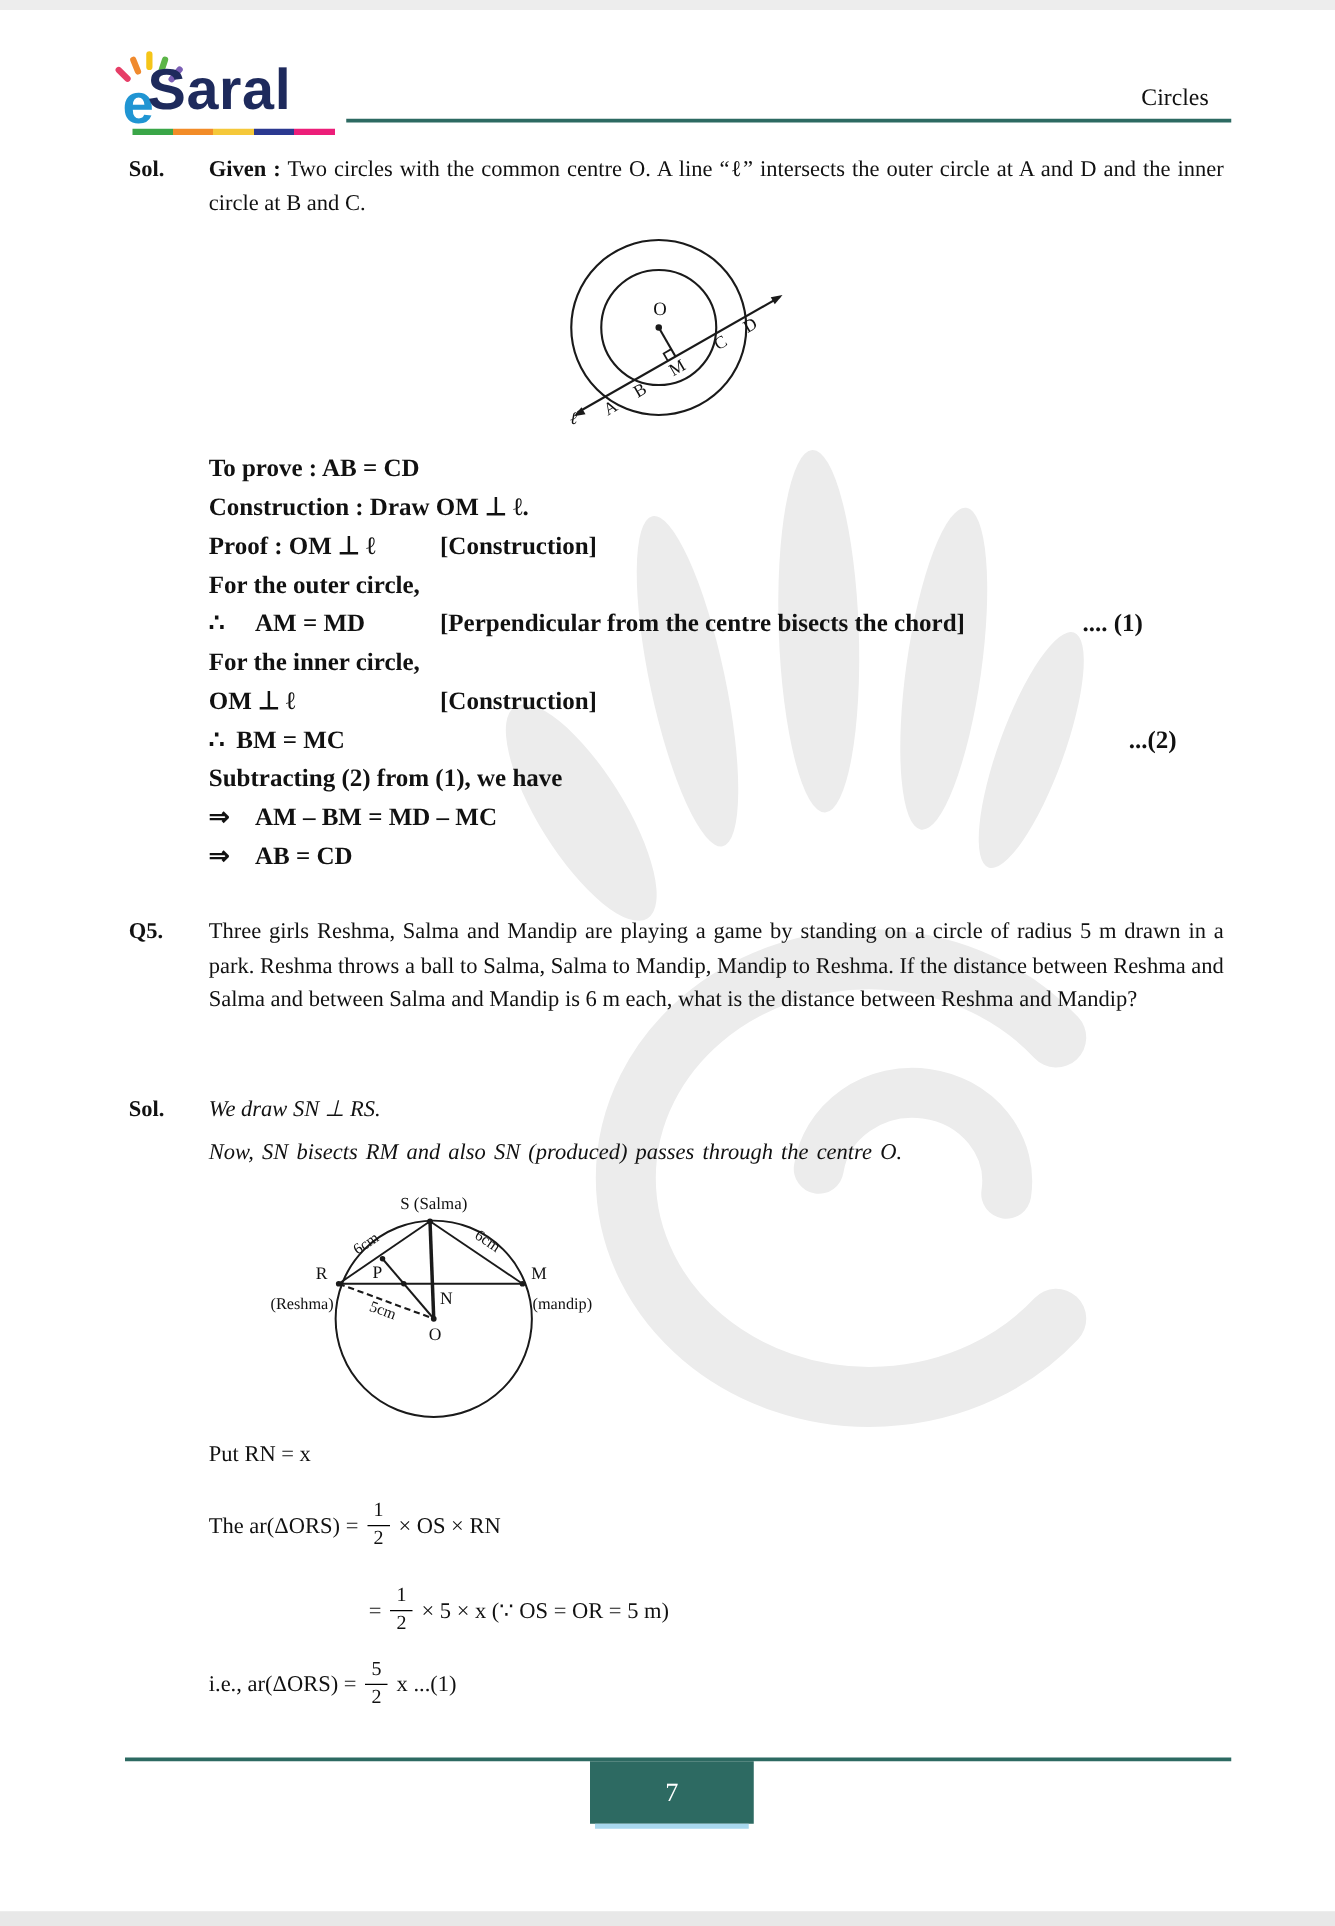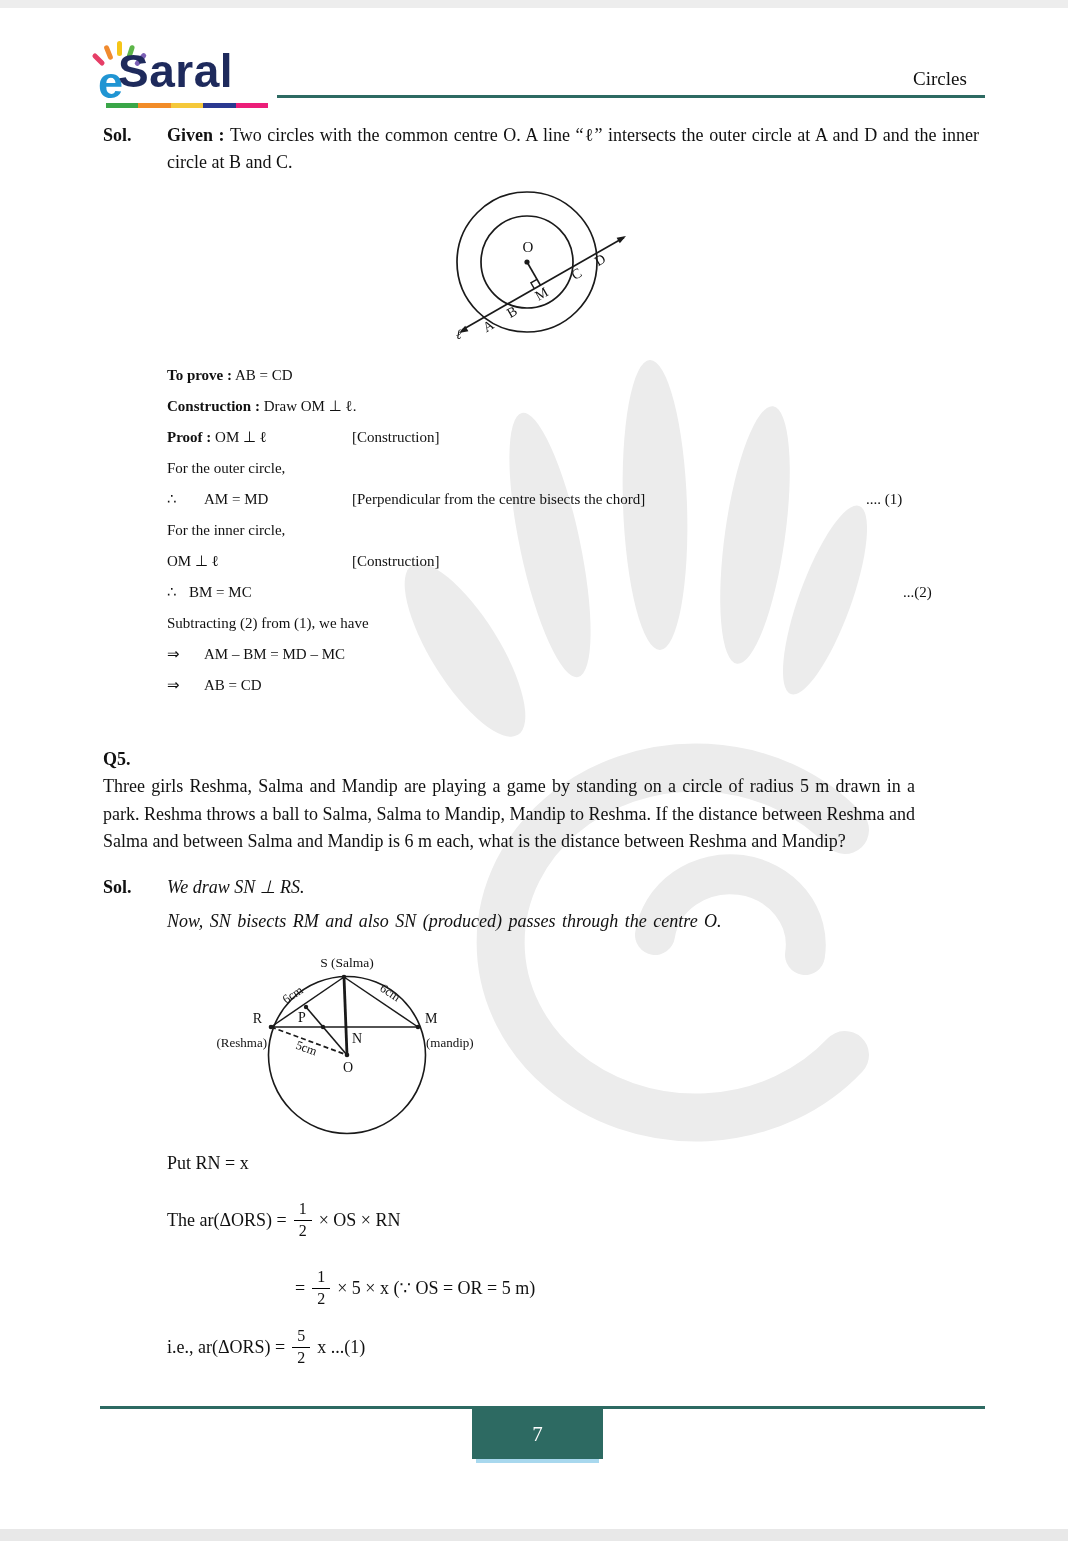--- a/index.html
+++ b/index.html
@@ -27,21 +27,21 @@
   .topic{position:absolute;left:895px;top:68px;width:90px;text-align:center;font-size:19px;color:#111;}
   .hr-header{position:absolute;left:277px;top:95px;width:708px;height:3px;background:#2d6a62;}
 
   
   .solrow{position:absolute;display:flex;}
   .rlabel{width:64px;flex:none;font-weight:bold;font-size:18px;line-height:27px;}
   .rbody{width:812px;font-size:18px;line-height:27px;text-align:justify;}
   .rbody b{font-weight:bold;}
 
   
-  .proof{position:absolute;left:167px;top:360px;width:820px;font-size:15px;}
+  .proof{position:absolute;left:167px;top:360px;width:820px;font-size:20px;font-weight:bold;}
   .pline{position:relative;height:31px;line-height:31px;white-space:nowrap;}
   .pnote{position:absolute;left:185px;top:0;}
   .pref1{position:absolute;left:699px;top:0;}
   .pref2{position:absolute;left:736px;top:0;}
   .sym{display:inline-block;width:37px;}
   .symn{display:inline-block;width:22px;}
 
   
   .equations{position:absolute;left:167px;top:1150px;width:780px;font-size:18px;}
   .putline{position:absolute;left:0;top:0;line-height:27px;}
@@ -125,21 +125,21 @@
       <div class="pline"><span>For the outer circle,</span></div>
       <div class="pline"><span class="sym">∴</span><span>AM = MD</span><span class="pnote">[Perpendicular from the centre bisects the chord]</span><span class="pref1">.... (1)</span></div>
       <div class="pline"><span>For the inner circle,</span></div>
       <div class="pline"><span>OM ⊥ ℓ</span><span class="pnote">[Construction]</span></div>
       <div class="pline"><span class="symn">∴</span><span>BM = MC</span><span class="pref2">...(2)</span></div>
       <div class="pline"><span>Subtracting (2) from (1), we have</span></div>
       <div class="pline"><span class="sym">⇒</span><span>AM – BM = MD – MC</span></div>
       <div class="pline"><span class="sym">⇒</span><span>AB = CD</span></div>
     </div>
 
-    <div class="solrow" style="left:103px;top:746px;width:882px;flex-direction:column;">
+    <div class="solrow" style="left:103px;top:731px;width:882px;">
       <div class="rlabel">Q5.</div>
       <div class="rbody" style="line-height:27.5px;">Three girls Reshma, Salma and Mandip are playing a game by standing on a circle of radius 5 m drawn in a park. Reshma throws a ball to Salma, Salma to Mandip, Mandip to Reshma. If the distance between Reshma and Salma and between Salma and Mandip is 6 m each, what is the distance between Reshma and Mandip?</div>
     </div>
 
     <div class="solrow" style="left:103px;top:874px;width:882px;">
       <div class="rlabel">Sol.</div>
       <div class="rbody" style="text-align:left;font-style:italic;">
         <div>We draw SN ⊥ RS.</div>
         <div style="margin-top:7px;word-spacing:2px;">Now, SN bisects RM and also SN (produced) passes through the centre O.</div>
       </div>

